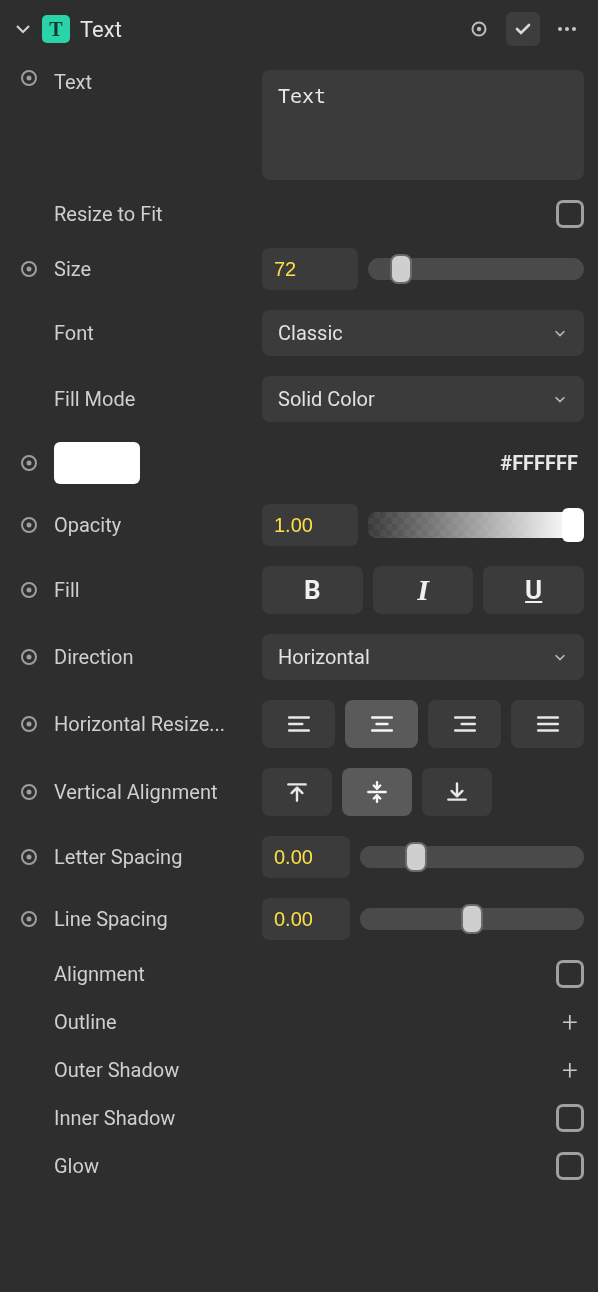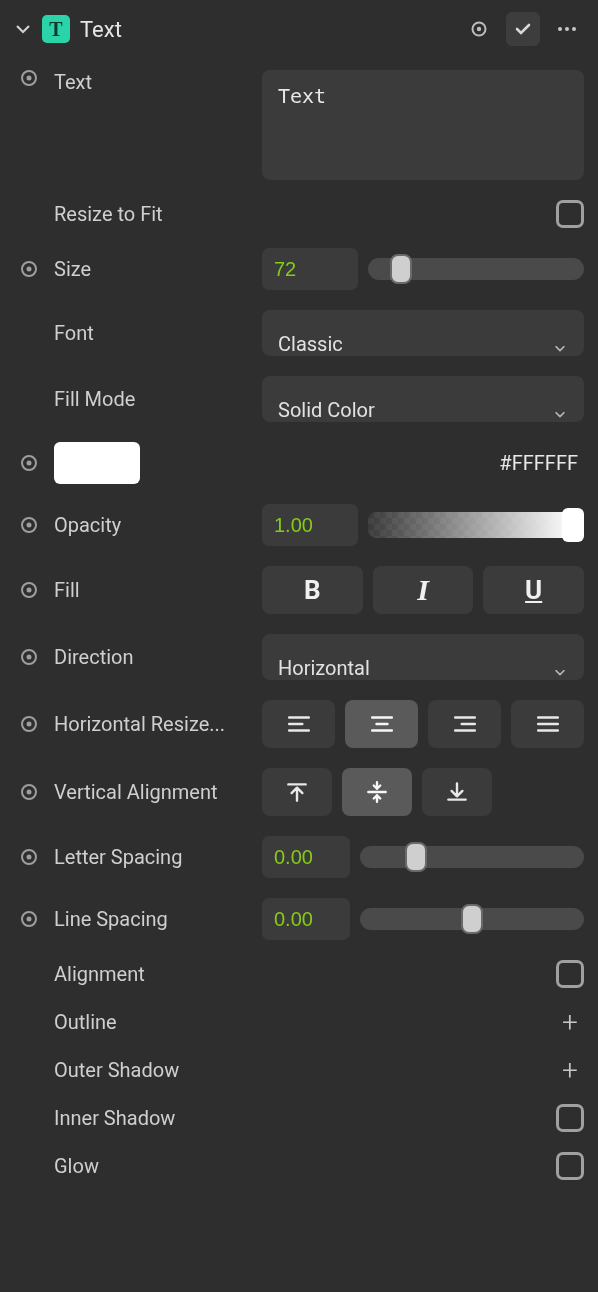--- a/index.html
+++ b/index.html
@@ -98,21 +98,21 @@
     width: 28px;height:28px;
     border: 3px solid #a0a0a0;
     border-radius: 7px;
     margin-left:auto;
     cursor:pointer;
   }
   .num-input {
     width: 96px; height: 42px;
     background: #3b3b3b;
     border-radius: 7px;
-    color: #84cc16;
+    color: #fde047;
     font-size: 20px;
     padding: 0 12px;
     border: none;
     outline: none;
   }
   .num-input.sm { width: 88px; }
   .slider-wrap { flex:1; display:flex; align-items:center; }
   .slider {
     width: 100%;
     height: 22px;
@@ -150,31 +150,31 @@
     z-index:-1;
   }
   .slider.gradient .slider-thumb{
     width:22px;height:34px;top:-4px;border-radius:6px;background:#fff;border:none;
   }
   .select {
     flex:1;
     height: 46px;
     background:#3b3b3b;
     border-radius:8px;
-    display:flex;align-items:flex-end;
+    display:flex;align-items:center;
     padding:0 16px;
     color:#e2e2e2;
     justify-content:space-between;
     cursor:pointer;
   }
   .chev { width:16px;height:16px;display:flex;align-items:center;justify-content:center; }
   .swatch {
     width: 86px;height:42px;background:#fff;border-radius:6px;cursor:pointer;
   }
-  .hex-label { margin-left:auto; font-size:20px; color:#e8e8e8; padding-right:6px; font-weight:400; }
+  .hex-label { margin-left:auto; font-size:20px; color:#e8e8e8; padding-right:6px; font-weight:700; }
   .style-btns,.seg-group{ flex:1; display:flex; gap:10px;}
   .seg-btn {
     flex:1; height:48px;
     background:#3b3b3b;
     border-radius:8px;
     display:flex;align-items:center;justify-content:center;
     cursor:pointer;
     color:#f0f0f0;
     font-size: 26px;
     font-weight:700;

